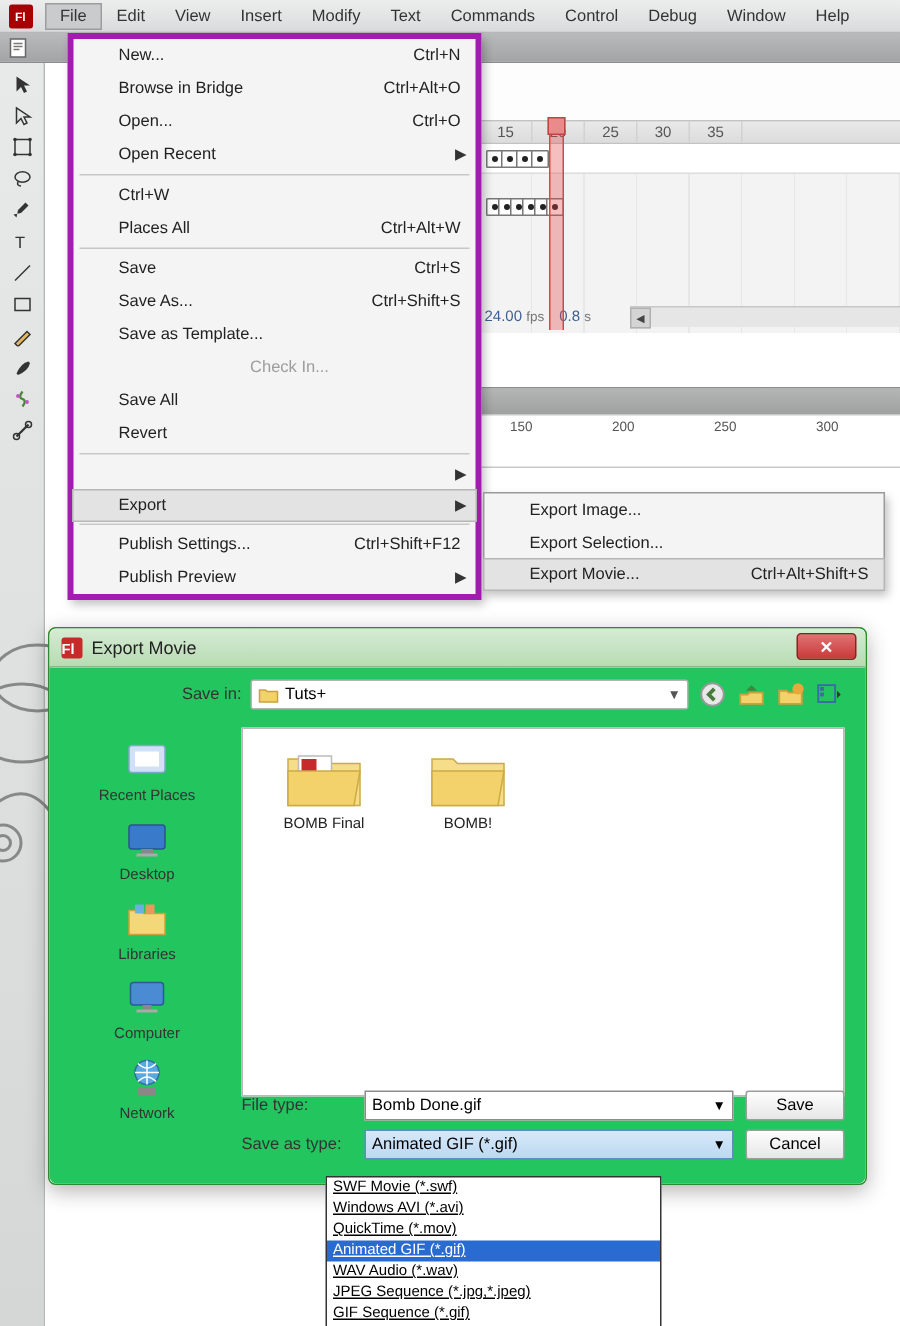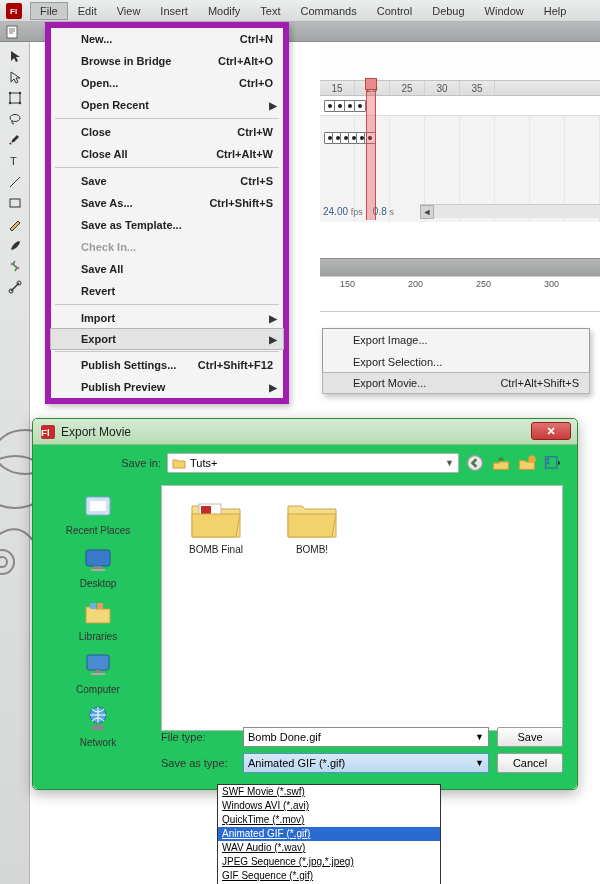--- a/index.html
+++ b/index.html
@@ -15,26 +15,26 @@
   
   .docbar { position:absolute; top:22px; left:0; right:0; height:20px; background:linear-gradient(#b9babb,#a3a4a5); border-bottom:1px solid #8a8b8c; }
   .docbar .icon { position:absolute; left:6px; top:3px; width:14px; height:14px; }
 
   
   .tools { position:absolute; top:42px; left:0; width:30px; bottom:0; background:linear-gradient(#e8eaea,#d5d7d7); border-right:1px solid #b5b7b8; display:flex; flex-direction:column; align-items:center; padding-top:4px; gap:1px; }
   .tool { width:24px; height:20px; display:flex; align-items:center; justify-content:center; border:1px solid transparent; border-radius:2px; }
   .tool svg { width:14px; height:14px; }
 
   
-  .file-menu { position:absolute; top:22px; left:45px; width:244px; background:#f4f4f4; border:6px solid #a21caf; box-shadow:2px 3px 6px rgba(0,0,0,.25); z-index: 10; font-weight: bold; }
+  .file-menu { position:absolute; top:22px; left:45px; width:276px; background:#f4f4f4; border:4px solid #a21caf; box-shadow:2px 3px 6px rgba(0,0,0,.25); z-index: 10; }
   .file-menu .row { display:flex; align-items:center; height:22px; padding:0 10px 0 30px; color:#222; position:relative; }
   .file-menu .row .lbl { flex:1; }
   .file-menu .row .sc { color:#222; font-size:11px; }
   .file-menu .row .arrow { position:absolute; right:6px; font-size:10px; color:#333; }
-  .file-menu .row.disabled { color:#9d9d9d; }
+  .file-menu .row.disabled { color:#9d9d9d;text-align:center; }
   .file-menu .row.highlight { background:#e3e3e3; border:1px solid #b6b6b6; margin:-1px;align-items:center; }
   .file-menu .sep { height:1px; background:#c7c7c7; margin:2px 4px; }
 
   
   .export-menu { position:absolute; top:328px; left:322px; width:268px; background:#f4f4f4; border:1px solid #9a9a9a; box-shadow:2px 3px 6px rgba(0,0,0,.25); z-index:11; }
   .export-menu .row { display:flex; align-items:center; height:22px; padding:0 10px 0 30px; color:#222; }
   .export-menu .row .lbl { flex:1; }
   .export-menu .row.highlight { background:#e3e3e3; border:1px solid #b6b6b6; margin:-1px; }
 
   
@@ -216,25 +216,24 @@
     <div class="row">
       <span class="lbl">Open...</span>
       <span class="sc">Ctrl+O</span>
     </div>
     <div class="row">
       <span class="lbl">Open Recent</span>
       <span class="arrow">▶</span>
     </div>
     <div class="sep"></div>
     <div class="row">
-      <span class="lbl">Close</span>
       <span class="sc">Ctrl+W</span>
     </div>
     <div class="row">
-      <span class="lbl">Close All</span>
+      <span class="lbl">Places All</span>
       <span class="sc">Ctrl+Alt+W</span>
     </div>
     <div class="sep"></div>
     <div class="row">
       <span class="lbl">Save</span>
       <span class="sc">Ctrl+S</span>
     </div>
     <div class="row">
       <span class="lbl">Save As...</span>
       <span class="sc">Ctrl+Shift+S</span>
@@ -246,21 +245,20 @@
       <span class="lbl">Check In...</span>
     </div>
     <div class="row">
       <span class="lbl">Save All</span>
     </div>
     <div class="row">
       <span class="lbl">Revert</span>
     </div>
     <div class="sep"></div>
     <div class="row">
-      <span class="lbl">Import</span>
       <span class="arrow">▶</span>
     </div>
     <div class="row highlight">
       <span class="lbl">Export</span>
       <span class="arrow">▶</span>
     </div>
     <div class="sep"></div>
     <div class="row">
       <span class="lbl">Publish Settings...</span>
       <span class="sc">Ctrl+Shift+F12</span>

